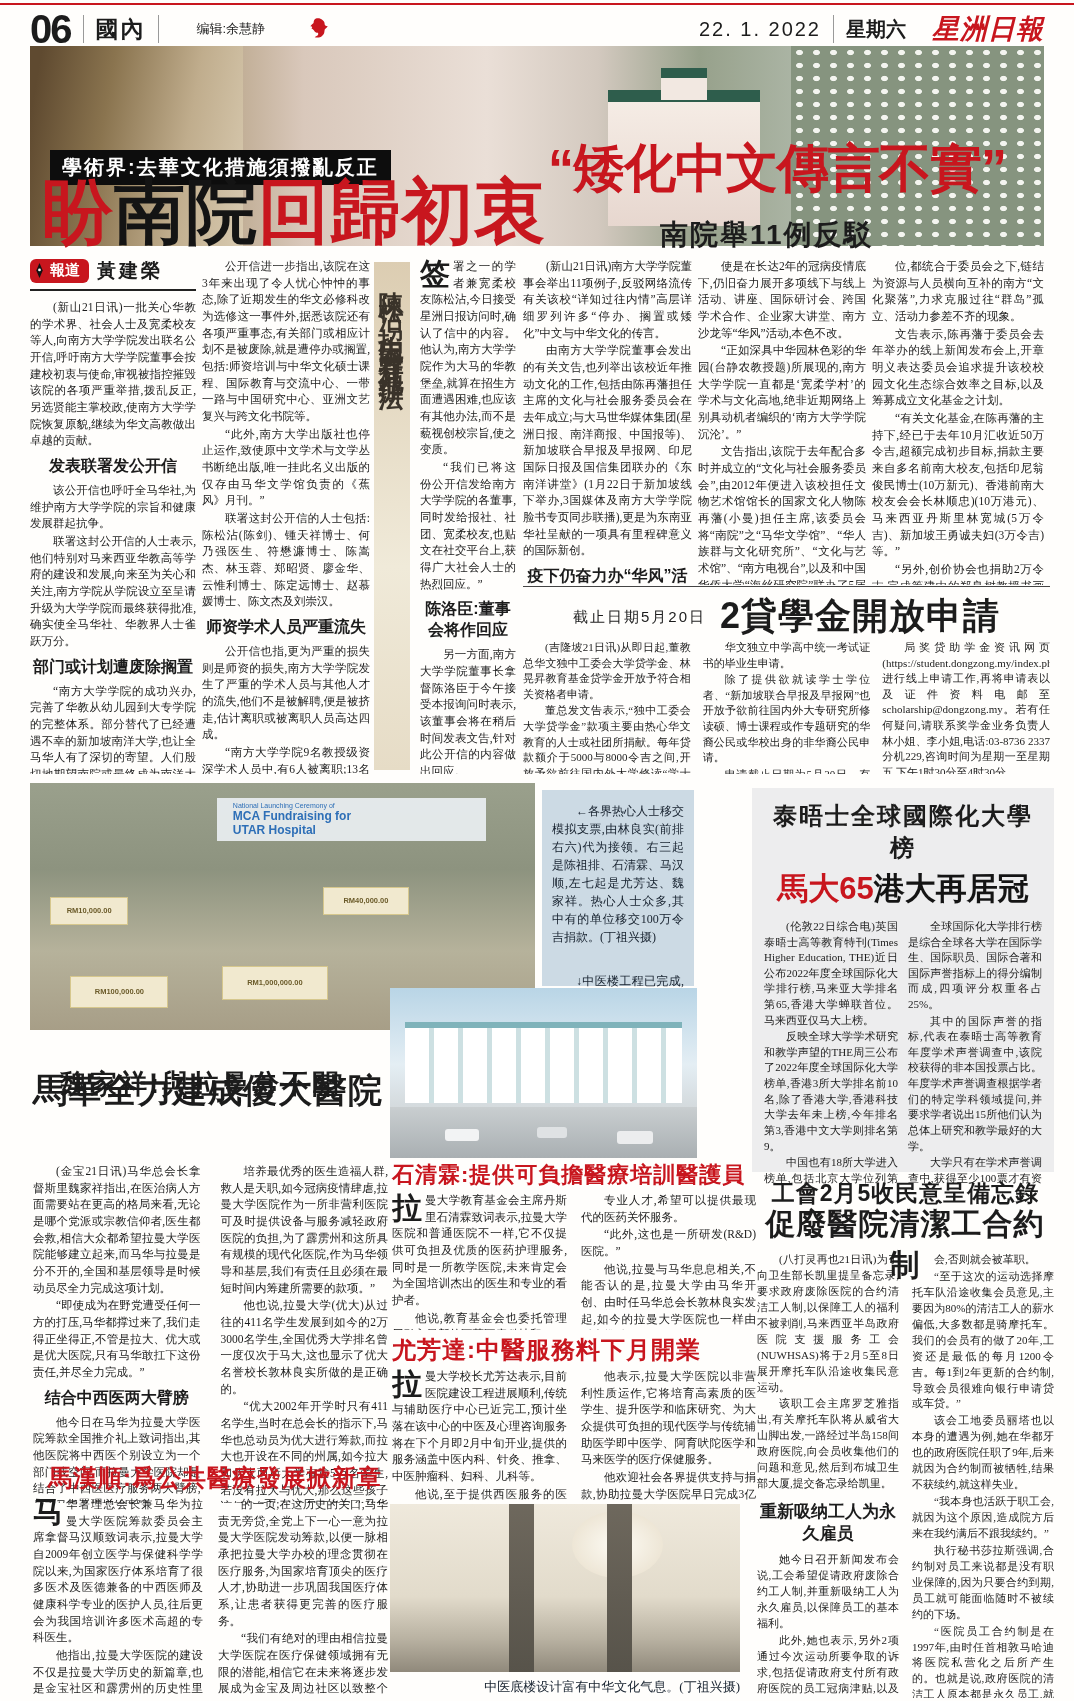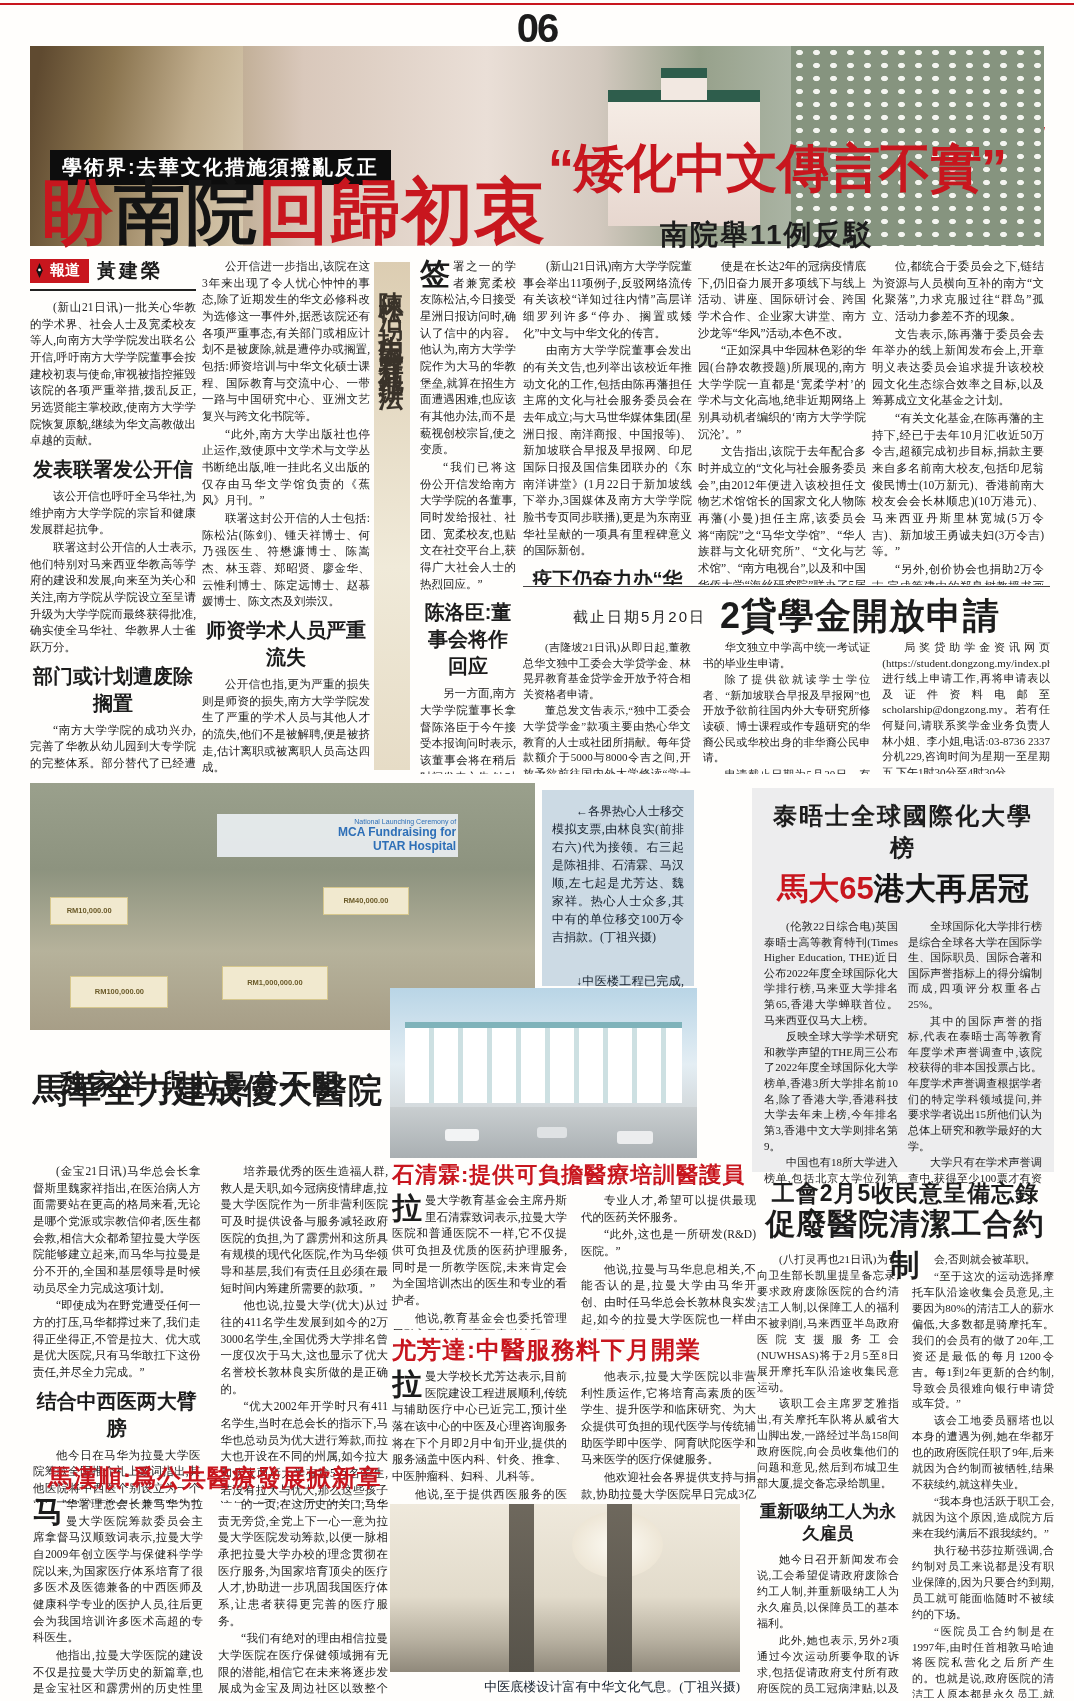--- a/index.html
+++ b/index.html
@@ -4,21 +4,21 @@
 <title>星洲日報 06 國內</title>
 <style>
   html,body{margin:0;padding:0;background:#ffffff;}
   #page{position:relative;width:1074px;height:1701px;background:#fffefc;overflow:hidden;
         font-family:"Liberation Serif","DejaVu Serif",serif;color:#1c1c1c;}
   .abs{position:absolute;}
   .sans{font-family:"Liberation Sans","DejaVu Sans",sans-serif;}
 
   
   .top-rule{left:0;top:3px;width:1074px;height:2px;background:#c8161e;}
-  .hdr{left:30px;top:10px;width:1014px;height:38px;display:flex;align-items:center;flex-direction:column;}
+  .hdr{left:30px;top:10px;width:1014px;height:38px;display:flex;align-items:center;}
   .pageno{font-size:40px;font-weight:bold;letter-spacing:-2px;line-height:36px;}
   .vbar{width:1px;height:28px;background:#9a9a9a;margin:0 12px;}
   .secname{font-size:23px;font-weight:bold;letter-spacing:2px;}
   .editor{font-size:13px;margin-left:26px;}
   .bird{margin-left:40px;width:26px;height:26px;}
   .hdr-right{margin-left:auto;display:flex;align-items:center;}
   .dt{font-size:20px;letter-spacing:2px;}
   .day{font-size:20px;font-weight:bold;}
   .masthead{font-size:27px;font-weight:900;color:#c8161e;margin-left:26px;font-style:italic;letter-spacing:1px;}
 
@@ -50,42 +50,42 @@
   .vsb span{writing-mode:vertical-rl;font-size:25px;font-weight:bold;letter-spacing:7px;color:#3a332a;margin-top:10px;
     font-family:"Liberation Sans","DejaVu Sans",sans-serif;}
   .c3{left:390px;width:96px;}
   .c4{left:493px;width:169px;height:327px;bottom:auto;}
   .c5{left:668px;width:168px;height:327px;bottom:auto;}
   .c6{left:842px;width:172px;height:327px;bottom:auto;}
 
   .col-p{font-size:11.5px;line-height:1.45;text-align:justify;text-indent:2em;margin:0 0 1px 0;}
   .col-p.nocap{text-indent:0;}
   .dropcap{float:left;font-size:30px;line-height:1;font-weight:bold;padding:1px 3px 0 0;}
-  .col-subhead{font-size:20px;font-weight:bold;text-align:center;margin:7px 0 5px 0;
+  .col-subhead{font-size:16px;font-weight:bold;text-align:center;margin:7px 0 5px 0;
     font-family:"Liberation Sans","DejaVu Sans",sans-serif;}
 
   .byline{display:flex;align-items:center;gap:8px;border-bottom:2px solid #222;padding-bottom:5px;margin-bottom:8px;}
   .byline-badge{background:#c8161e;color:#fff;font-size:15px;font-weight:bold;padding:2px 9px 3px 4px;
-    display:flex;align-items:center;gap:5px;font-family:"Liberation Sans","DejaVu Sans",sans-serif;}
+    display:flex;align-items:center;gap:5px;font-family:"Liberation Sans","DejaVu Sans",sans-serif;border-radius:6px;}
   .byline-name{font-size:19px;font-weight:bold;letter-spacing:3px;}
 
   
   .loan-rule{left:523px;top:586px;width:527px;height:1px;background:#444;}
   .loan-head{left:523px;top:592px;width:527px;text-align:center;white-space:nowrap;}
   .loan-kicker{font-size:15px;letter-spacing:2px;vertical-align:6px;}
   .loan-headline{font-size:36px;font-weight:900;margin-left:14px;letter-spacing:1px;}
   .loan-cols{left:523px;top:640px;width:527px;height:134px;display:flex;gap:12px;overflow:hidden;}
   .loan-cols .lc{flex:1;overflow:hidden;}
   .loan-cols .col-p{font-size:11px;line-height:1.42;}
 
   
   .photo-mca{left:30px;top:783px;width:505px;height:247px;overflow:hidden;
     background:linear-gradient(180deg,#9aa08c 0%,#8d937f 35%,#b6b29b 68%,#a79e87 100%);}
-  .mca-banner{position:absolute;left:37%;top:6%;width:47%;padding:4px 2px;text-align:right;
-    background:rgba(238,243,247,0.88);color:#2e6fb7;font-family:"Liberation Sans","DejaVu Sans",sans-serif;margin-top:16px;}
+  .mca-banner{position:absolute;left:37%;top:6%;width:47%;padding:4px 16px;text-align:left;
+    background:rgba(238,243,247,0.88);color:#2e6fb7;font-family:"Liberation Sans","DejaVu Sans",sans-serif;}
   .mca-banner .b1{font-size:7px;display:block;}
   .mca-banner .b2{font-size:12px;font-weight:bold;display:block;}
   .cheque{position:absolute;background:#f1e9cf;border:1px solid #d6c78d;color:#6b5b2a;
     font-size:7.5px;font-weight:bold;display:flex;align-items:center;justify-content:center;
     font-family:"Liberation Sans","DejaVu Sans",sans-serif;}
   .caption-box{left:542px;top:790px;width:152px;height:196px;background:#ccdae4;padding:12px 10px;box-sizing:border-box;}
   .caption-box p{font-size:12px;line-height:1.5;color:#16212e;margin:0;text-align:justify;text-indent:2em;}
   .caption-box p+p{margin-top:26px;}
 
   .the-box{left:752px;top:788px;width:302px;height:384px;background:#ededee;box-sizing:border-box;padding:12px 12px;}

